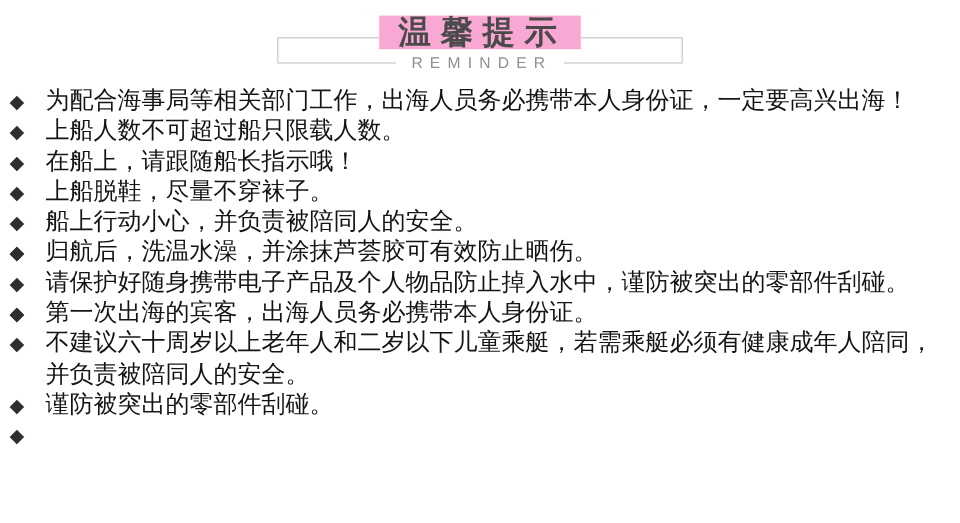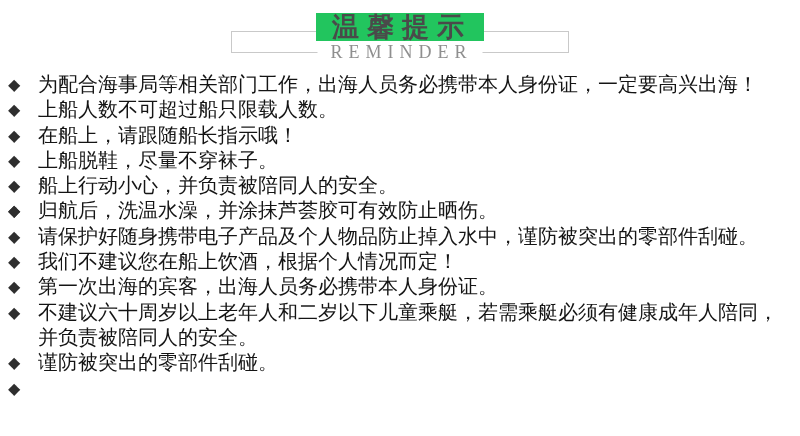--- a/index.html
+++ b/index.html
@@ -20,40 +20,40 @@
     margin: 31px auto 0;
     border: 1px solid var(--border-color, #c9c9c9);
   }
   .page-title {
     position: absolute;
     top: -19px;
     left: 50%;
     transform: translateX(-50%);
     margin: 0;
     padding: 0 12px;
-    background: #22c55e;
+    background: #f9a8d4;
     white-space: nowrap;
     font-family: "Liberation Sans", "DejaVu Sans", sans-serif;
     font-size: 27px;
     line-height: 28px;
     font-weight: bold;
     letter-spacing: 8px;
     text-indent: 4px;
     color: var(--title-color, #4a4a4a);
   }
   .page-subtitle {
     position: absolute;
     bottom: -8px;
     left: 50%;
     transform: translateX(-50%);
     padding: 0 10px;
     background: #ffffff;
     white-space: nowrap;
-    font-family: Liberation Serif, serif;
-    font-size: 18px;
+    font-family: Liberation Sans, sans-serif;
+    font-size: 13px;
     line-height: 15px;
     letter-spacing: 6px;
     text-indent: 3px;
     color: var(--subtitle-color, #8f8f8f);
   }
 
   
   .reminder-list {
     list-style: none;
     margin: 19px 0 0 0;
@@ -118,21 +118,20 @@
       <li class="reminder-item">
       <span class="bullet">◆</span>
       <span class="item-text">归航后，洗温水澡，并涂抹芦荟胶可有效防止晒伤。</span>
     </li>
       <li class="reminder-item">
       <span class="bullet">◆</span>
       <span class="item-text">请保护好随身携带电子产品及个人物品防止掉入水中，谨防被突出的零部件刮碰。</span>
     </li>
       <li class="reminder-item">
       <span class="bullet">◆</span>
-      <span class="item-text">我们不建议您在船上饮酒，根据个人情况而定！</span>
     </li>
       <li class="reminder-item">
       <span class="bullet">◆</span>
       <span class="item-text">第一次出海的宾客，出海人员务必携带本人身份证。</span>
     </li>
       <li class="reminder-item">
       <span class="bullet">◆</span>
       <span class="item-text">不建议六十周岁以上老年人和二岁以下儿童乘艇，若需乘艇必须有健康成年人陪同，并负责被陪同人的安全。</span>
     </li>
       <li class="reminder-item">

